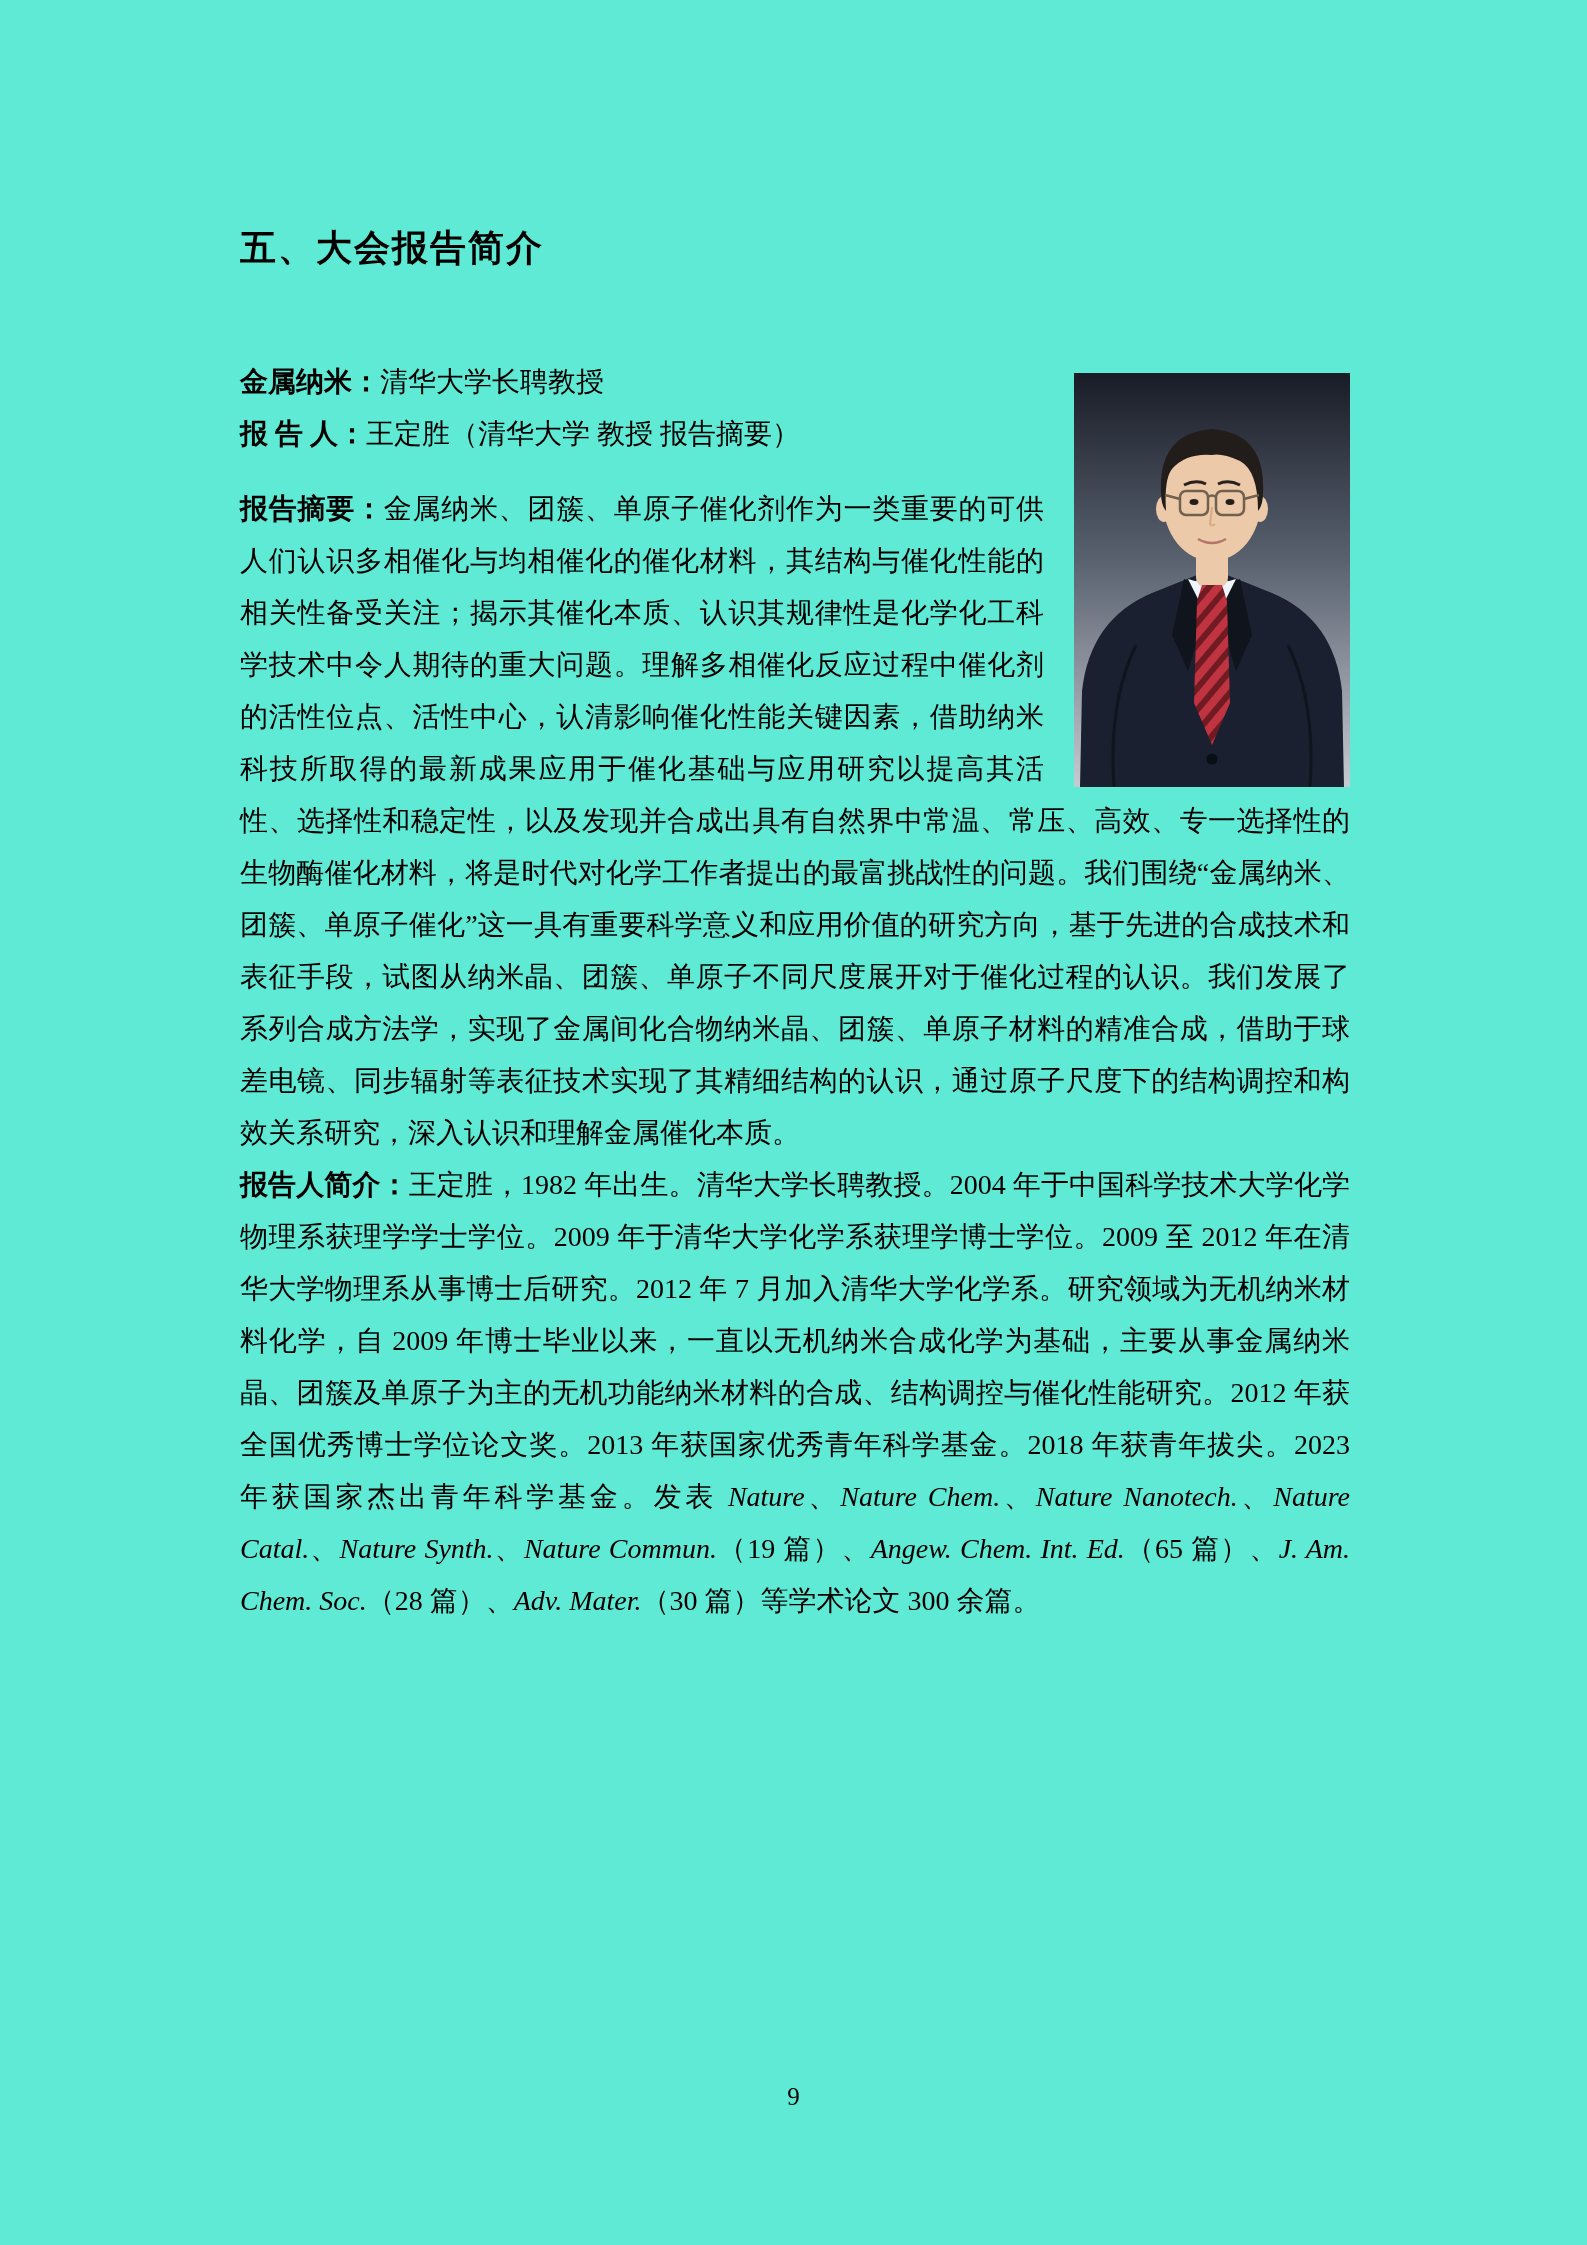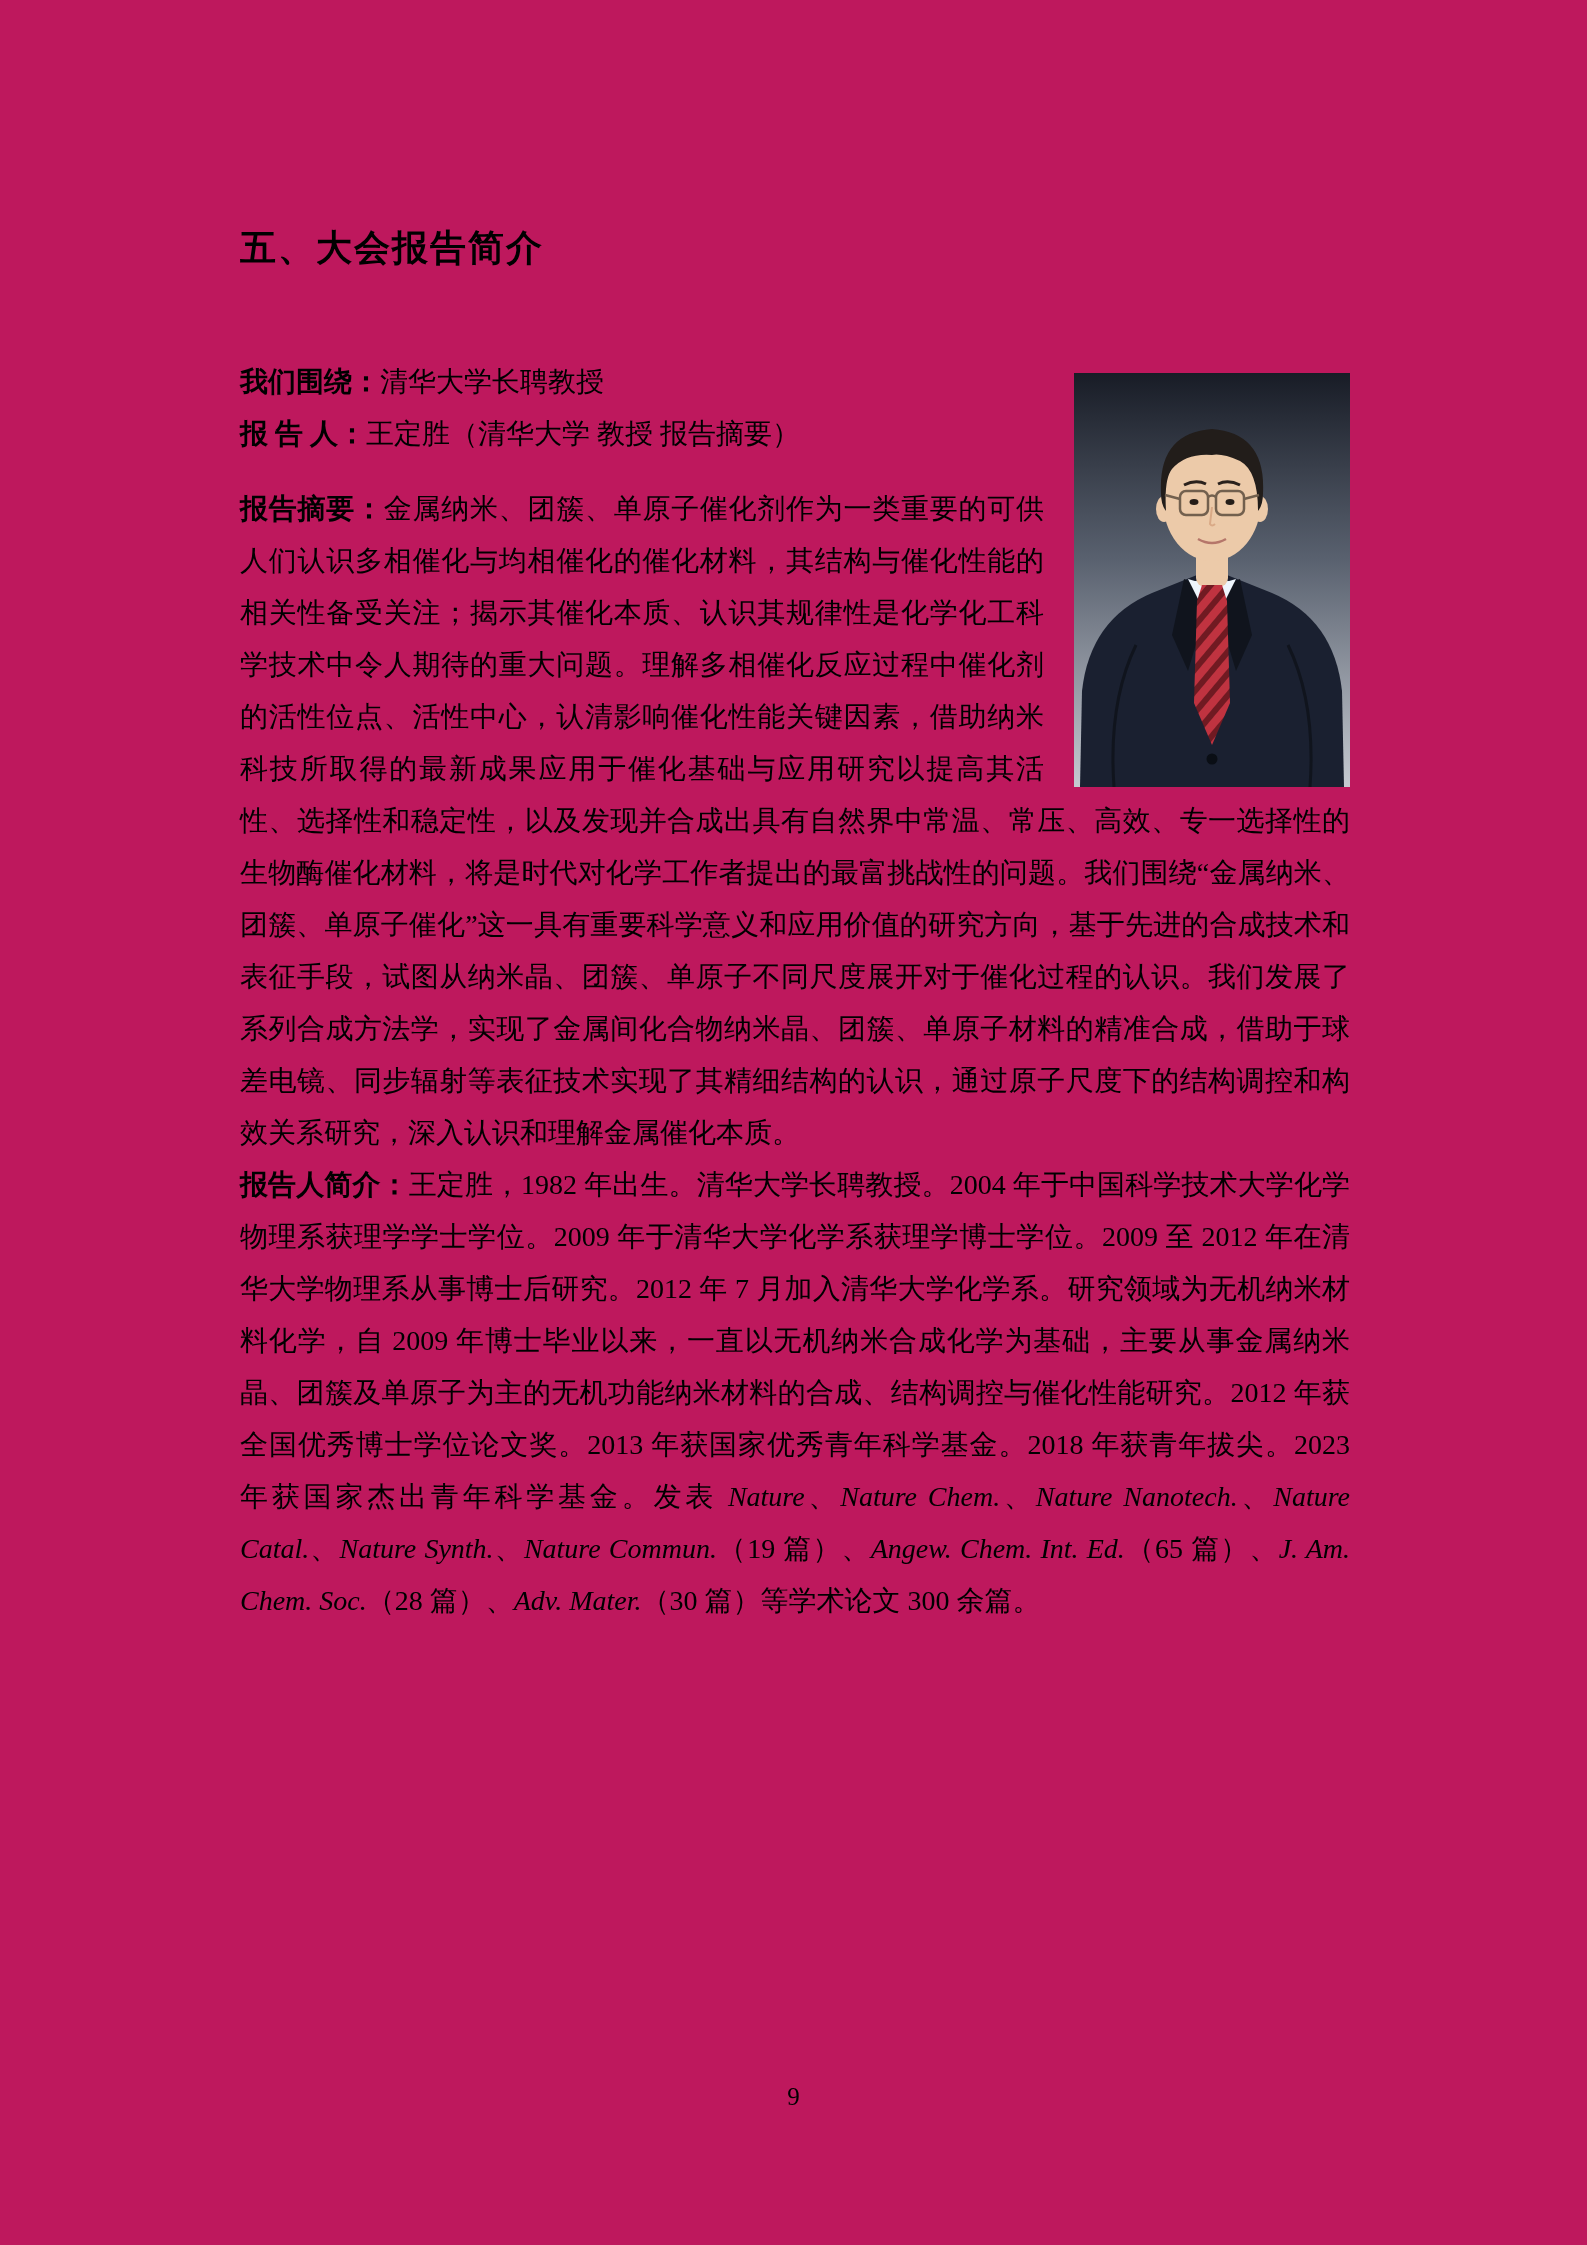--- a/index.html
+++ b/index.html
@@ -1,19 +1,19 @@
 <!DOCTYPE html>
 <html style="--photo-bgTop: #181c26; --photo-bgMid: #59616f; --photo-bgBottom: #c6cad1; --photo-suit: #1a2030; --photo-lapel: #10141d; --photo-shirt: #d3e4f5; --photo-collar: #eef5fc; --photo-tieRed: #c03340; --photo-tieDark: #701a22; --photo-skin: #eccaa9; --photo-hair: #221d1a; --photo-glasses: #72604e;"><head>
 <meta charset="utf-8">
 <style>
   html,body { margin:0; padding:0; background:#ffffff; }
   .page {
     position:relative;
     width:1587px; height:2245px;
-    background:#be185d;
+    background:#5eead4;
     color:#000;
     font-family:"Liberation Serif","DejaVu Serif",serif;
     overflow:hidden;
   }
   .content {
     position:absolute;
     left:240px; top:0;
     width:1110px;
   }
   h1.heading {
@@ -101,21 +101,21 @@
         <rect x="106" y="118" width="28" height="24" rx="6" fill="none" stroke-width="2.5" style="stroke:var(--photo-glasses)"></rect>
         <rect x="142" y="118" width="28" height="24" rx="6" fill="none" stroke-width="2.5" style="stroke:var(--photo-glasses)"></rect>
         <path d="M134 124 Q138 121 142 124" fill="none" stroke-width="2.5" style="stroke:var(--photo-glasses)"></path>
         <path d="M106 126 L91 122 M170 126 L185 122" fill="none" stroke-width="2.5" style="stroke:var(--photo-glasses)"></path>
         <path d="M138 134 L136 151 Q138 154 141 151" stroke="#d9a986" stroke-width="2" fill="none"></path>
         <path d="M124 166 Q138 174 152 166" stroke="#b5766a" stroke-width="2.5" fill="none"></path>
       </svg>
     </div>
 
     <div class="info">
-      <p class="first"><span class="lbl">我们围绕：</span><span>清华大学长聘教授</span></p>
+      <p class="first"><span class="lbl">金属纳米：</span><span>清华大学长聘教授</span></p>
       <p><span class="lbl">报 告 人：</span><span>王定胜（清华大学 教授 报告摘要）</span></p>
     </div>
 
     <p class="para abstract"><span class="seg-bold">报告摘要：</span><span>金属纳米、团簇、单原子催化剂作为一类重要的可供人们认识多相催化与均相催化的催化材料，其结构与催化性能的相关性备受关注；揭示其催化本质、认识其规律性是化学化工科学技术中令人期待的重大问题。理解多相催化反应过程中催化剂的活性位点、活性中心，认清影响催化性能关键因素，借助纳米科技所取得的最新成果应用于催化基础与应用研究以提高其活性、选择性和稳定性，以及发现并合成出具有自然界中常温、常压、高效、专一选择性的生物酶催化材料，将是时代对化学工作者提出的最富挑战性的问题。我们围绕“金属纳米、团簇、单原子催化”这一具有重要科学意义和应用价值的研究方向，基于先进的合成技术和表征手段，试图从纳米晶、团簇、单原子不同尺度展开对于催化过程的认识。我们发展了系列合成方法学，实现了金属间化合物纳米晶、团簇、单原子材料的精准合成，借助于球差电镜、同步辐射等表征技术实现了其精细结构的认识，通过原子尺度下的结构调控和构效关系研究，深入认识和理解金属催化本质。</span></p>
     <p class="para bio"><span class="seg-bold">报告人简介：</span><span>王定胜，1982 年出生。清华大学长聘教授。2004 年于中国科学技术大学化学物理系获理学学士学位。2009 年于清华大学化学系获理学博士学位。2009 至 2012 年在清华大学物理系从事博士后研究。2012 年 7 月加入清华大学化学系。研究领域为无机纳米材料化学，自 2009 年博士毕业以来，一直以无机纳米合成化学为基础，主要从事金属纳米晶、团簇及单原子为主的无机功能纳米材料的合成、结构调控与催化性能研究。2012 年获全国优秀博士学位论文奖。2013 年获国家优秀青年科学基金。2018 年获青年拔尖。2023 年获国家杰出青年科学基金。发表 </span><span class="seg-italic">Nature</span><span>、</span><span class="seg-italic">Nature Chem.</span><span>、</span><span class="seg-italic">Nature Nanotech.</span><span>、</span><span class="seg-italic">Nature Catal.</span><span>、</span><span class="seg-italic">Nature Synth.</span><span>、</span><span class="seg-italic">Nature Commun.</span><span>（19 篇）、</span><span class="seg-italic">Angew. Chem. Int. Ed.</span><span>（65 篇）、</span><span class="seg-italic">J. Am. Chem. Soc.</span><span>（28 篇）、</span><span class="seg-italic">Adv. Mater.</span><span>（30 篇）等学术论文 300 余篇。</span></p>
 
   </div>
 
   <div class="page-number">9</div>
 </div>

